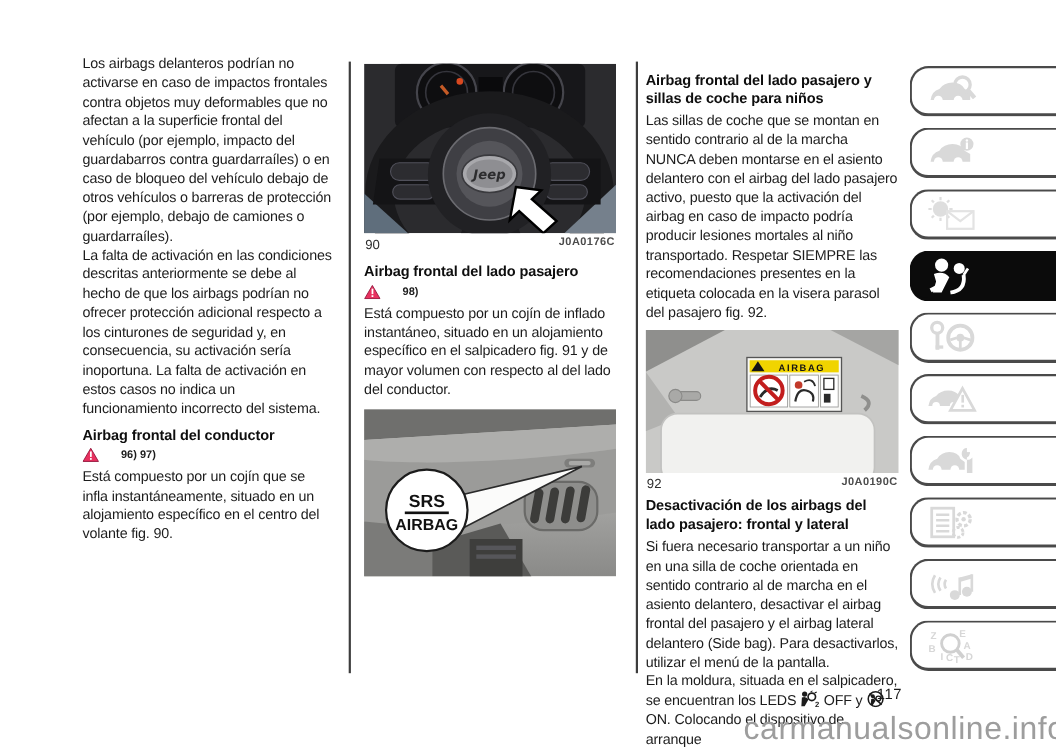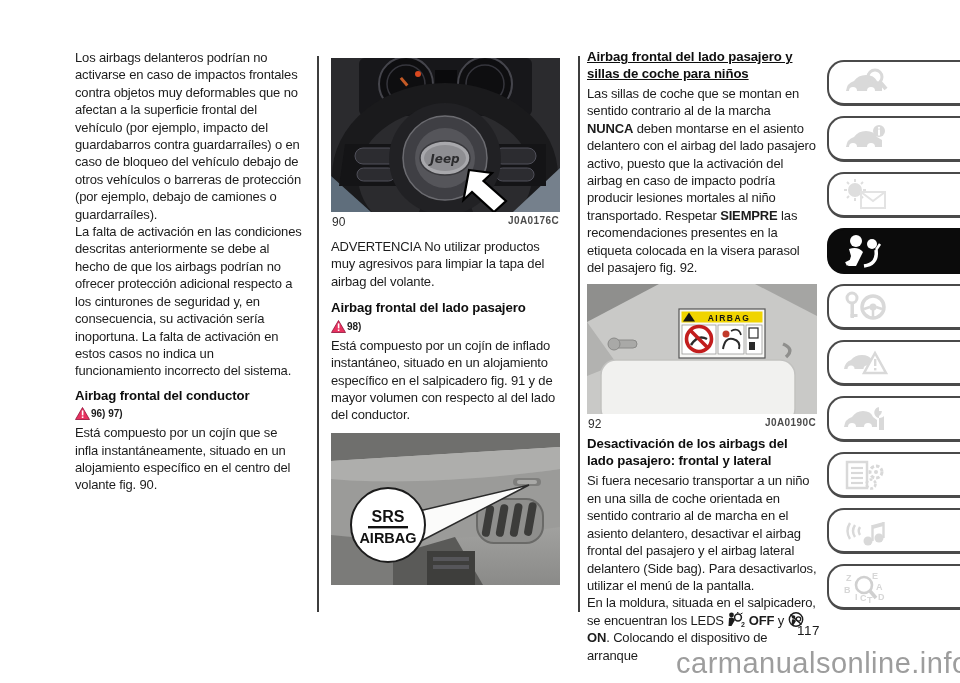--- a/index.html
+++ b/index.html
@@ -1,28 +1,28 @@
 <!DOCTYPE html>
 <html><head>
 <meta charset="utf-8">
 <style>
   html,body{margin:0;padding:0;}
   body{width:960px;height:683px;position:relative;overflow:hidden;background:#ffffff;
        font-family:"Liberation Sans",sans-serif;color:#1d1d1d;}
   .col{position:absolute;}
   .body-text{font-size:13px;line-height:17.4px;letter-spacing:-0.15px;color:#1c1c1c;margin:0;}
   .heading{font-size:13.2px;line-height:16.5px;font-weight:bold;color:#0e0e0e;margin:8px 0 3px 0;letter-spacing:-0.1px;}
-  .warn-row{display:flex;align-items:center;gap:1px;margin:3px 0 4px 0;}
+  .warn-row{display:flex;align-items:center;gap:20px;margin:3px 0 4px 0;}
   .warn-refs{font-size:10px;font-weight:bold;color:#1c1c1c;letter-spacing:0;}
   .fig{display:block;}
   .caption{display:flex;justify-content:space-between;align-items:flex-start;margin:3px 1px 0 1px;}
   .cap-num{font-size:12px;color:#2e2e2e;}
   .cap-code{font-size:10px;font-weight:bold;color:#4c4c4c;letter-spacing:.4px;}
   .vdiv{position:absolute;top:56px;height:556px;width:2px;background:#3d3d3d;}
-  b.inlineb{font-weight:bold;}
+  b.inlineb{font-weight:normal;}
   
   .tab{position:absolute;left:827px;width:145px;height:46px;background:#fff;
        border:2px solid #4a4a4a;border-right:none;border-bottom-width:3px;
        border-radius:17px 0 0 17px;display:flex;align-items:center;box-sizing:border-box;padding-left:13px;}
   .tab.active{background:#0b0b0b;border-color:#0b0b0b;}
   .pagenum{position:absolute;left:797px;top:623px;font-size:13.5px;color:#1a1a1a;letter-spacing:.5px;}
   .watermark{position:absolute;left:676px;top:647px;font-size:29px;color:#9d9d9d;letter-spacing:.5px;}
   .inline-led-icon{display:inline-block;vertical-align:-2px;}
 </style>
 </head>
@@ -74,21 +74,20 @@
     <ellipse cx="114" cy="100" rx="25" ry="17" fill="#a8a8ac" stroke="#3a3a3e" stroke-width="1.5"></ellipse>
     <ellipse cx="114" cy="100" rx="21" ry="13" fill="#8e8e92"></ellipse>
     <text x="114" y="105" text-anchor="middle" font-family="DejaVu Sans, sans-serif" font-size="12" font-style="italic" font-weight="bold" fill="#2c2c2e">Jeep</text>
     <polygon points="138,112 161,115 152.5,123 175,143 163,154 141,134 132.5,142" fill="#ffffff" stroke="#000000" stroke-width="2.2"></polygon>
   </svg>
   <div class="caption">
     <span class="cap-num">90</span>
     <span class="cap-code">J0A0176C</span>
   </div>
 
-  <p class="body-text" style="margin-top:9px;">ADVERTENCIA No utilizar productos muy agresivos para limpiar la tapa del airbag del volante.</p>
   <div class="heading" style="margin-top:10px;">Airbag frontal del lado pasajero</div>
   <div class="warn-row">
     <svg class="fig" width="15" height="13" viewBox="0 0 15 13">
       <polygon points="7.5,0.5 14.5,12.5 0.5,12.5" fill="#e8315f" stroke="#8f1038" stroke-width="0.8"></polygon>
       <rect x="6.8" y="3.4" width="1.6" height="5" fill="#fff"></rect>
         <rect x="6.8" y="9.4" width="1.6" height="1.6" fill="#fff"></rect>
     </svg>
     <span class="warn-refs">98)</span>
   </div>
   <p class="body-text">Está compuesto por un cojín de inflado instantáneo, situado en un alojamiento específico en el salpicadero fig. 91 y de mayor volumen con respecto al del lado del conductor.</p>
@@ -118,21 +117,21 @@
     <rect x="102" y="132" width="36" height="4" fill="#56565a"></rect>
     <polygon points="88,78 198,52 90,108" fill="#fbfbfa" stroke="#2a2a2a" stroke-width="1.5"></polygon>
     <circle cx="57" cy="92" r="37" fill="#ffffff" stroke="#1c1c1c" stroke-width="2"></circle>
     <text x="57" y="89" text-anchor="middle" font-family="Liberation Sans, sans-serif" font-size="16" font-weight="bold" fill="#111">SRS</text>
     <rect x="37" y="93" width="40" height="2.4" fill="#111"></rect>
     <text x="57" y="110" text-anchor="middle" font-family="Liberation Sans, sans-serif" font-size="14.5" font-weight="bold" fill="#111">AIRBAG</text>
   </svg>
 </div>
 
 <div class="col" style="left:587px;top:49px;width:230px;">
-  <div class="heading" style="margin-top:0;text-decoration:underline;">Airbag frontal del lado pasajero y sillas de coche para niños</div>
+  <div class="heading" style="margin-top:16px;">Airbag frontal del lado pasajero y sillas de coche para niños</div>
   <p class="body-text"><span>Las sillas de coche que se montan en sentido contrario al de la marcha </span><b class="inlineb">NUNCA</b><span> deben montarse en el asiento delantero con el airbag del lado pasajero activo, puesto que la activación del airbag en caso de impacto podría producir lesiones mortales al niño transportado. Respetar </span><b class="inlineb">SIEMPRE</b><span> las recomendaciones presentes en la etiqueta colocada en la visera parasol del pasajero fig. 92.</span></p>
 
   <svg class="fig" style="margin-top:8px;" width="230" height="130" viewBox="0 0 230 130">
     <rect width="230" height="130" fill="#c9c9c7"></rect>
     <path d="M0,0 L72,0 L0,38 Z" fill="#8f8f8d"></path>
     <path d="M230,0 L230,32 L168,0 Z" fill="#a5a5a3"></path>
     <path d="M0,38 L0,92 L30,80 Z" fill="#b2b2b0"></path>
     <rect x="22" y="56" width="28" height="8" rx="4" fill="#a9a9a7" stroke="#8a8a88" stroke-width="1"></rect>
     <circle cx="27" cy="60" r="6" fill="#a9a9a7" stroke="#8a8a88" stroke-width="1"></circle>
     <path d="M196,60 q12,5 3,13" stroke="#8f8f8d" stroke-width="3.5" fill="none"></path>

